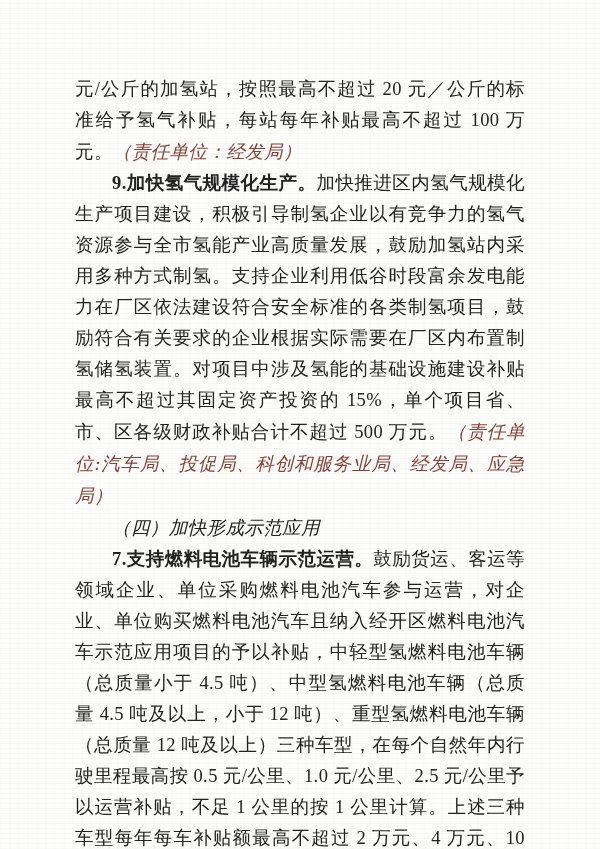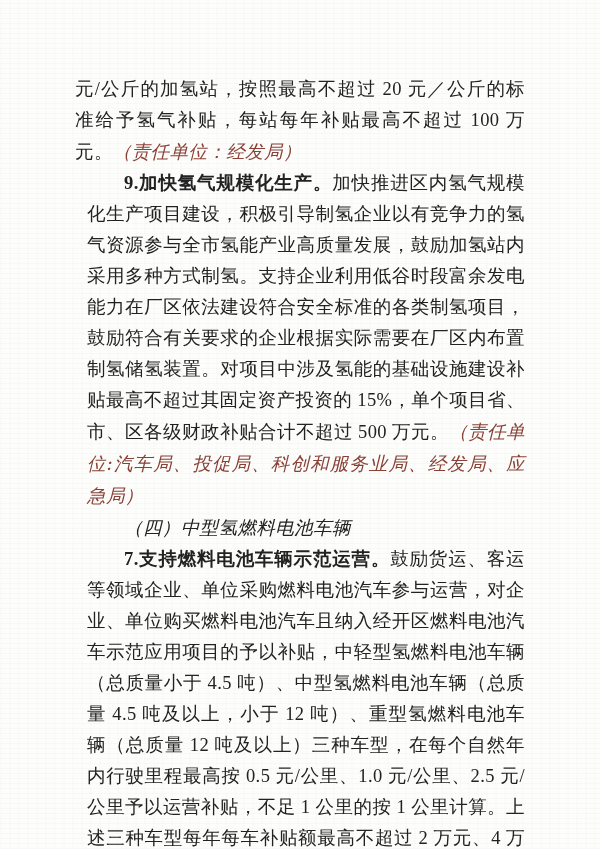--- a/index.html
+++ b/index.html
@@ -33,21 +33,21 @@
   }
   .text-block {
     position: relative;
     padding: 74px 75px 0 75px;
     font-size: 18.5px;
     line-height: 31px;
     letter-spacing: 0.4px;
     text-align: justify;
   }
   .para { margin: 0; }
-  .para.indented { text-indent: 2em; margin-left: 12px; }
+  .para.indented { text-indent: 2em; }
   .item-heading {
     font-weight: bold;
     font-family: "Liberation Serif", "DejaVu Serif", serif;
   }
   .kaiti {
     font-style: italic;
     font-family: "DejaVu Serif", "Liberation Serif", serif;
   }
   .resp {
     color: var(--resp-color, #8a4035);
@@ -60,18 +60,18 @@
 </head>
 <body>
 
 <div class="page" style="--page-bg: #fdfdfc; --body-color: #222222; --resp-color: #8a4035;">
   <div class="text-block">
 
     <p class="para"><span>元/公斤的加氢站，按照最高不超过 20 元／公斤的标准给予氢气补贴，每站每年补贴最高不超过 100 万元。</span><span class="kaiti resp">（责任单位：经发局）</span></p>
 
     <p class="para indented"><span class="item-heading">9.加快氢气规模化生产。</span><span>加快推进区内氢气规模化生产项目建设，积极引导制氢企业以有竞争力的氢气资源参与全市氢能产业高质量发展，鼓励加氢站内采用多种方式制氢。支持企业利用低谷时段富余发电能力在厂区依法建设符合安全标准的各类制氢项目，鼓励符合有关要求的企业根据实际需要在厂区内布置制氢储氢装置。对项目中涉及氢能的基础设施建设补贴最高不超过其固定资产投资的 15%，单个项目省、市、区各级财政补贴合计不超过 500 万元。</span><span class="kaiti resp">（责任单位:汽车局、投促局、科创和服务业局、经发局、应急局）</span></p>
 
-    <p class="para indented"><span class="kaiti section-heading">（四）中型氢燃料电池车辆</span></p>
+    <p class="para indented"><span class="kaiti section-heading">（四）加快形成示范应用</span></p>
 
     <p class="para indented"><span class="item-heading">7.支持燃料电池车辆示范运营。</span><span>鼓励货运、客运等领域企业、单位采购燃料电池汽车参与运营，对企业、单位购买燃料电池汽车且纳入经开区燃料电池汽车示范应用项目的予以补贴，中轻型氢燃料电池车辆（总质量小于 4.5 吨）、中型氢燃料电池车辆（总质量 4.5 吨及以上，小于 12 吨）、重型氢燃料电池车辆（总质量 12 吨及以上）三种车型，在每个自然年内行驶里程最高按 0.5 元/公里、1.0 元/公里、2.5 元/公里予以运营补贴，不足 1 公里的按 1 公里计算。上述三种车型每年每车补贴额最高不超过 2 万元、4 万元、10 万元。</span></p>
 
   </div>
 </div>
 
 </body></html>

